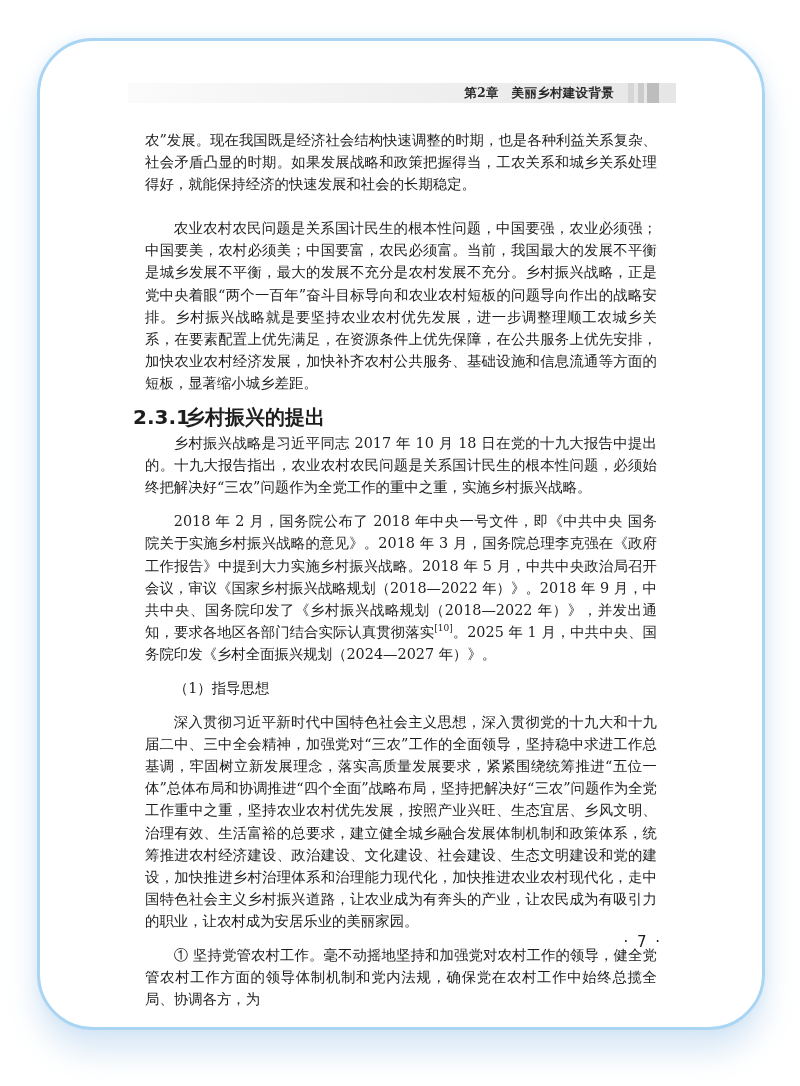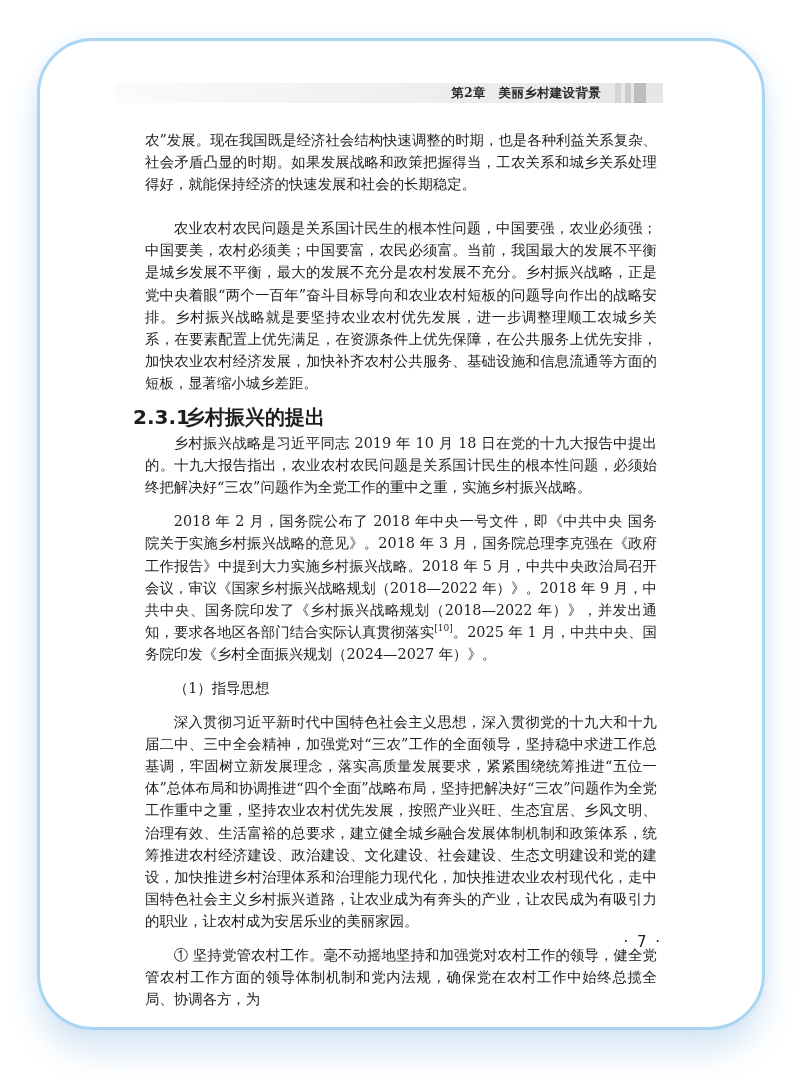--- a/index.html
+++ b/index.html
@@ -21,21 +21,21 @@
     top: 38px;
     width: 722px;
     height: 986px;
     border: 3px solid #a9d5f3;
     border-radius: 56px;
     background: #ffffff;
     box-shadow: 0 22px 30px rgba(170, 205, 235, 0.45), 0 0 12px rgba(190, 220, 245, 0.35);
   }
   .running-header {
     position: absolute;
-    left: 115px;
+    left: 128px;
     top: 83px;
     width: 548px;
     height: 20px;
     background: linear-gradient(to right, #fbfbfb 0%, #f1f1f1 45%, #e6e6e6 100%);
   }
   .running-header .title {
     position: absolute;
     right: 62px;
     top: 2px;
     font-size: 12.5px;
@@ -112,21 +112,21 @@
 <div class="content">
   <p>农”发展。现在我国既是经济社会结构快速调整的时期，也是各种利益关系复杂、社会矛盾凸显的时期。如果发展战略和政策把握得当，工农关系和城乡关系处理得好，就能保持经济的快速发展和社会的长期稳定。</p>
 
 
   <p class="indent" style="margin-top:22px;">农业农村农民问题是关系国计民生的根本性问题，中国要强，农业必须强；中国要美，农村必须美；中国要富，农民必须富。当前，我国最大的发展不平衡是城乡发展不平衡，最大的发展不充分是农村发展不充分。乡村振兴战略，正是党中央着眼“两个一百年”奋斗目标导向和农业农村短板的问题导向作出的战略安排。乡村振兴战略就是要坚持农业农村优先发展，进一步调整理顺工农城乡关系，在要素配置上优先满足，在资源条件上优先保障，在公共服务上优先安排，加快农业农村经济发展，加快补齐农村公共服务、基础设施和信息流通等方面的短板，显著缩小城乡差距。</p>
 
   <h3 style="margin-top:10px;">
     <span class="num">2.3.1</span><span>乡村振兴的提出</span>
   </h3>
 
-  <p class="indent" style="margin-top:4px;">乡村振兴战略是习近平同志 2019 年 10 月 18 日在党的十九大报告中提出的。十九大报告指出，农业农村农民问题是关系国计民生的根本性问题，必须始终把解决好“三农”问题作为全党工作的重中之重，实施乡村振兴战略。</p>
+  <p class="indent" style="margin-top:4px;">乡村振兴战略是习近平同志 2017 年 10 月 18 日在党的十九大报告中提出的。十九大报告指出，农业农村农民问题是关系国计民生的根本性问题，必须始终把解决好“三农”问题作为全党工作的重中之重，实施乡村振兴战略。</p>
   <p class="indent"><span>2018 年 2 月，国务院公布了 2018 年中央一号文件，即《中共中央 国务院关于实施乡村振兴战略的意见》。2018 年 3 月，国务院总理李克强在《政府工作报告》中提到大力实施乡村振兴战略。2018 年 5 月，中共中央政治局召开会议，审议《国家乡村振兴战略规划（2018—2022 年）》。2018 年 9 月，中共中央、国务院印发了《乡村振兴战略规划（2018—2022 年）》，并发出通知，要求各地区各部门结合实际认真贯彻落实</span><sup>[10]</sup><span>。2025 年 1 月，中共中央、国务院印发《乡村全面振兴规划（2024—2027 年）》。</span></p>
 
 
   <p class="indent" style="margin-top:4px;">（1）指导思想</p>
   <p class="indent">深入贯彻习近平新时代中国特色社会主义思想，深入贯彻党的十九大和十九届二中、三中全会精神，加强党对“三农”工作的全面领导，坚持稳中求进工作总基调，牢固树立新发展理念，落实高质量发展要求，紧紧围绕统筹推进“五位一体”总体布局和协调推进“四个全面”战略布局，坚持把解决好“三农”问题作为全党工作重中之重，坚持农业农村优先发展，按照产业兴旺、生态宜居、乡风文明、治理有效、生活富裕的总要求，建立健全城乡融合发展体制机制和政策体系，统筹推进农村经济建设、政治建设、文化建设、社会建设、生态文明建设和党的建设，加快推进乡村治理体系和治理能力现代化，加快推进农业农村现代化，走中国特色社会主义乡村振兴道路，让农业成为有奔头的产业，让农民成为有吸引力的职业，让农村成为安居乐业的美丽家园。</p>
   <p class="indent">① 坚持党管农村工作。毫不动摇地坚持和加强党对农村工作的领导，健全党管农村工作方面的领导体制机制和党内法规，确保党在农村工作中始终总揽全局、协调各方，为</p>
 </div>
 
 <div class="page-number">· 7 ·</div>
 

